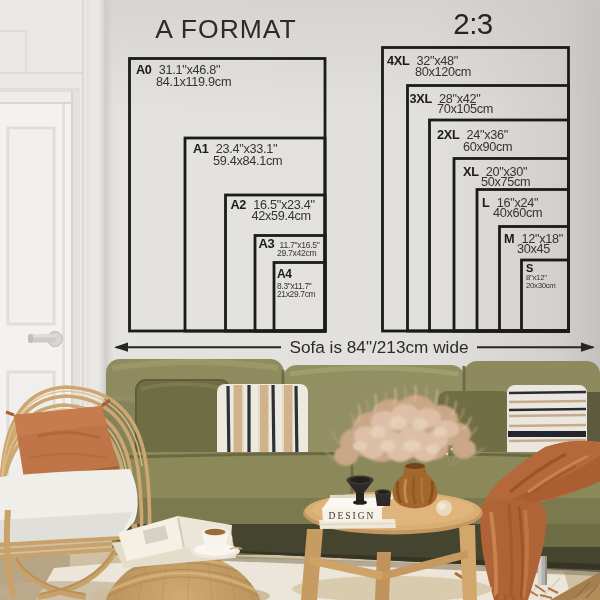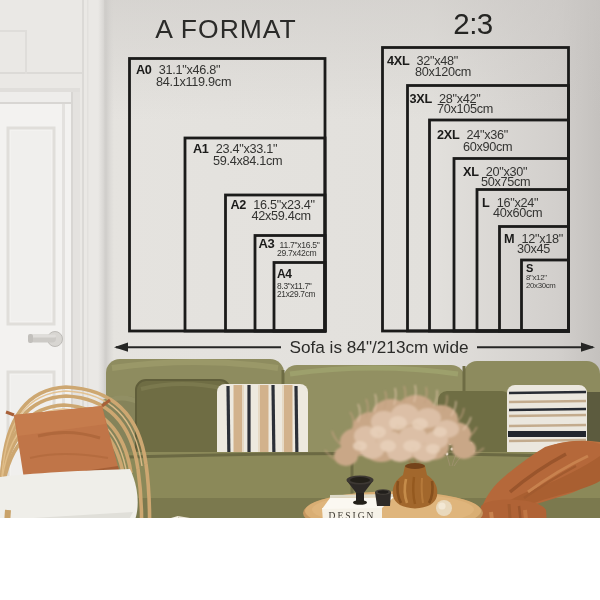--- a/index.html
+++ b/index.html
@@ -1,16 +1,16 @@
 <!DOCTYPE html>
 <html><head>
 <meta charset="utf-8">
 <style>
   html,body{margin:0;padding:0;}
-  #stage{position:relative;width:600px;height:518px;overflow:hidden;background:#be185d;
+  #stage{position:relative;width:600px;height:600px;overflow:hidden;background:#be185d;
          font-family:"Liberation Sans", sans-serif;}
   svg{display:block}
 </style>
 </head>
 <body>
 <div id="stage">
 <svg width="600" height="600" viewBox="0 0 600 600" font-family="Liberation Sans, sans-serif">
 <defs>
   <linearGradient id="wallg" x1="0" y1="0" x2="1" y2="0">
     <stop offset="0" stop-color="#e6e4e0"></stop>

